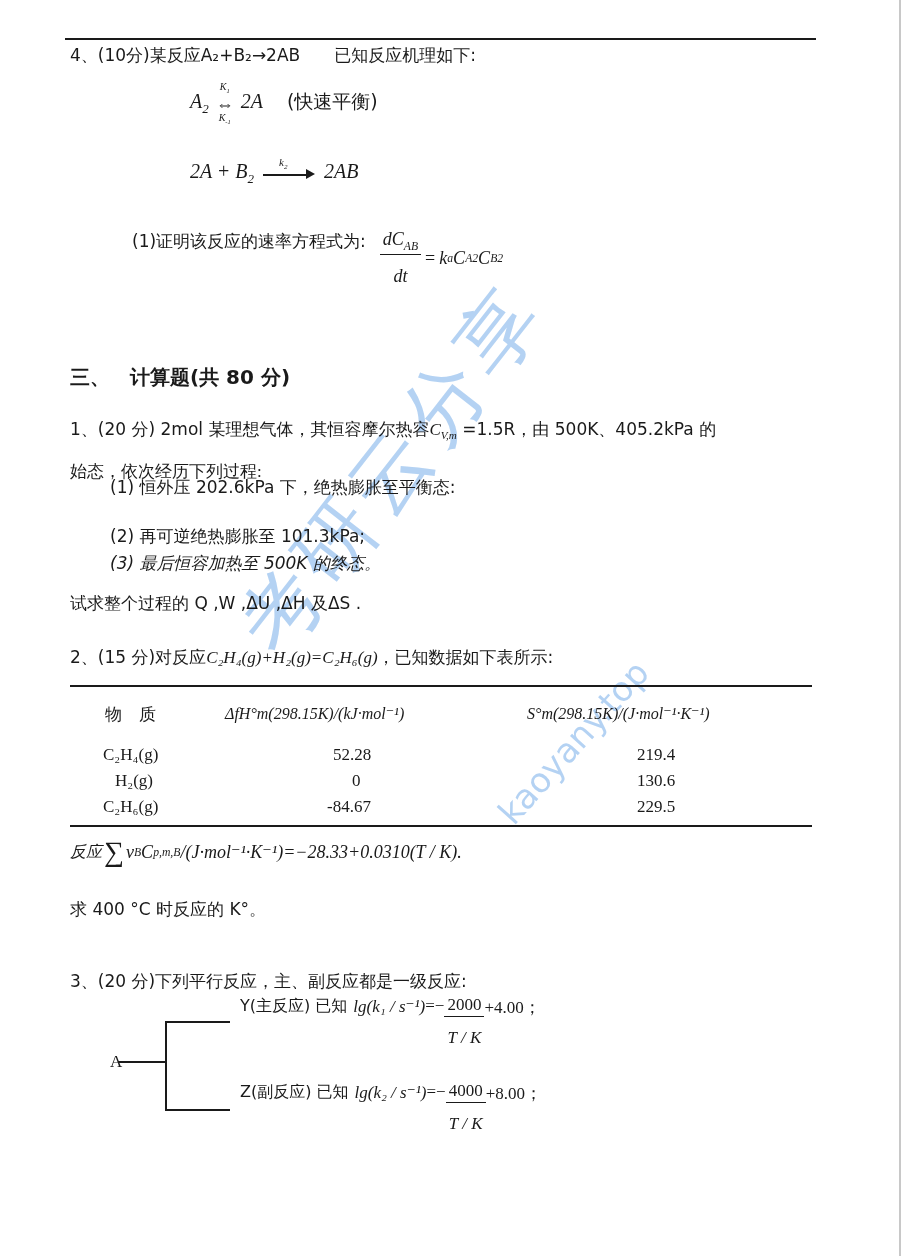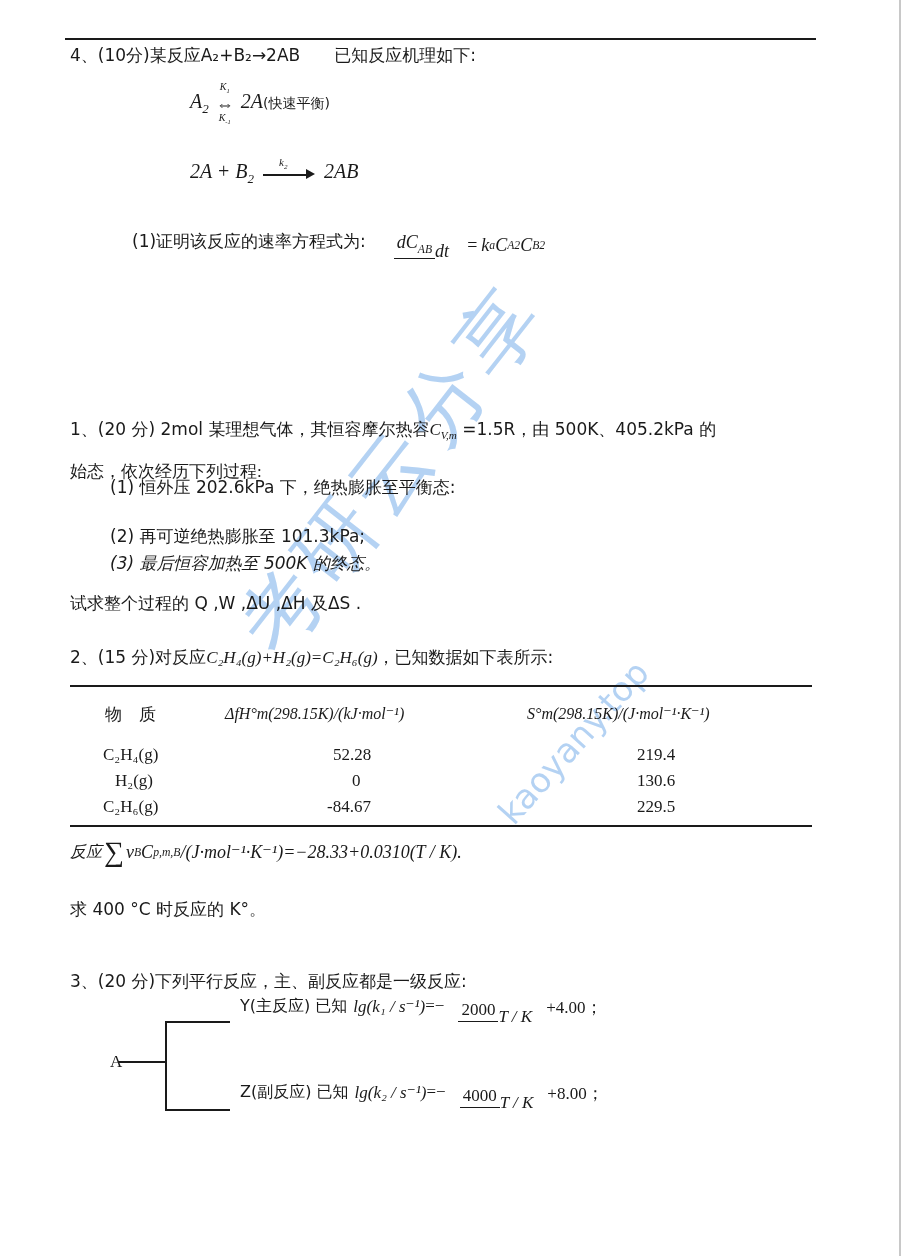--- a/index.html
+++ b/index.html
@@ -11,21 +11,21 @@
   .rule { position: absolute; background: #1a1a1a; }
   .t16 { font-size: 16px; }
   .t17 { font-size: 17px; }
   .t18 { font-size: 18px; }
   .t20 { font-size: 20px; }
   .math { font-family: "Liberation Serif", "DejaVu Serif", serif; font-style: italic; }
   .rm { font-family: "Liberation Serif", "DejaVu Serif", serif; font-style: normal; }
   .cn { font-family: "DejaVu Sans", sans-serif; }
   .bold { font-weight: bold; }
   sub, sup { font-size: 0.65em; }
-  .frac { display: inline-flex; flex-direction: row; align-items: center; vertical-align: middle; margin: 0 14px; }
+  .frac { display: inline-flex; flex-direction: column; align-items: center; vertical-align: middle; margin: 0 0; }
   .frac .num { border-bottom: 1.3px solid #1a1a1a; padding: 0 3px 1px 3px; line-height: 1.1; }
   .frac .den { padding-top: 12px; line-height: 1.1; }
   .stack { display: inline-flex; flex-direction: column; align-items: center; vertical-align: middle; line-height: 1; margin: 0 2px; }
   .stack .lbl { font-size: 10px; font-style: italic; }
   .arrow-line { display: inline-block; position: relative; width: 52px; height: 14px; vertical-align: middle; margin: 0 4px; }
   .arrow-line .shaft { position: absolute; left: 0; right: 6px; top: 8px; height: 1.3px; background: #1a1a1a; }
   .arrow-line .head { position: absolute; right: 0; top: 3px; width: 0; height: 0;
         border-left: 9px solid #1a1a1a; border-top: 5px solid transparent; border-bottom: 5px solid transparent; }
   .arrow-line .k { position: absolute; left: 16px; top: -10px; font-size: 11px; font-style: italic; }
   .wm { position: absolute; color: #9cc4ef; opacity: 0.75; font-family: "DejaVu Sans", sans-serif; pointer-events: none; }
@@ -44,21 +44,21 @@
 
   <div class="abs t17 cn" style="left:70px; top:44px;">4、(10分)某反应A₂+B₂→2AB　　已知反应机理如下:</div>
 
   <div class="abs t20 math" style="left:190px; top:82px;">
     <span>A</span><sub>2</sub>
     <span class="stack">
       <span class="lbl"><span>K</span><sub>1</sub></span>
       <span class="rm" style="font-size:18px; font-style:normal;">⇔</span>
       <span class="lbl"><span>K</span><sub>-1</sub></span>
     </span>
-    <span>2A</span><span class="cn" style="font-style:normal; font-size:14px;">(快速平衡)</span>
+    <span>2A</span><span class="cn" style="font-style:normal; font-size:19px;margin-left:24px;">(快速平衡)</span>
   </div>
 
   <div class="abs t20 math" style="left:190px; top:160px;">
     <span>2A + B</span><sub>2</sub>
     <span class="arrow-line">
       <span class="k"><span>k</span><sub>2</sub></span>
       <span class="shaft"></span><span class="head"></span>
     </span>
     <span>2AB</span>
   </div>
@@ -74,20 +74,21 @@
       <span>k</span>
         <sub>a</sub>
       <span>C</span>
         <sub>A2</sub>
       <span>C</span>
         <sub>B2</sub>
     </span>
   </div>
 
 
+  <div class="abs t20 cn bold" style="left:70px; top:364px;">三、　计算题(共 80 分)</div>
 
   <div class="abs t17 cn" style="left:70px; top:418px;">
     <span>1、(20 分) 2mol 某理想气体，其恒容摩尔热容</span><span class="math">C</span><sub class="math">V,m</sub><span> =1.5R，由 500K、405.2kPa 的</span>
   </div>
   <div class="abs t17 cn" style="left:70px; top:460px;font-family:Liberation Serif, serif;">始态，依次经历下列过程:</div>
   <div class="abs t17 cn" style="left:110px; top:476px;">(1) 恒外压 202.6kPa 下，绝热膨胀至平衡态:</div>
   <div class="abs t17 cn" style="left:110px; top:525px;">(2) 再可逆绝热膨胀至 101.3kPa;</div>
   <div class="abs t17 cn" style="left:110px; top:552px;font-style:italic;">(3) 最后恒容加热至 500K 的终态。</div>
   <div class="abs t17 cn" style="left:70px; top:592px;">试求整个过程的 Q ,W ,ΔU ,ΔH 及ΔS .</div>
 

